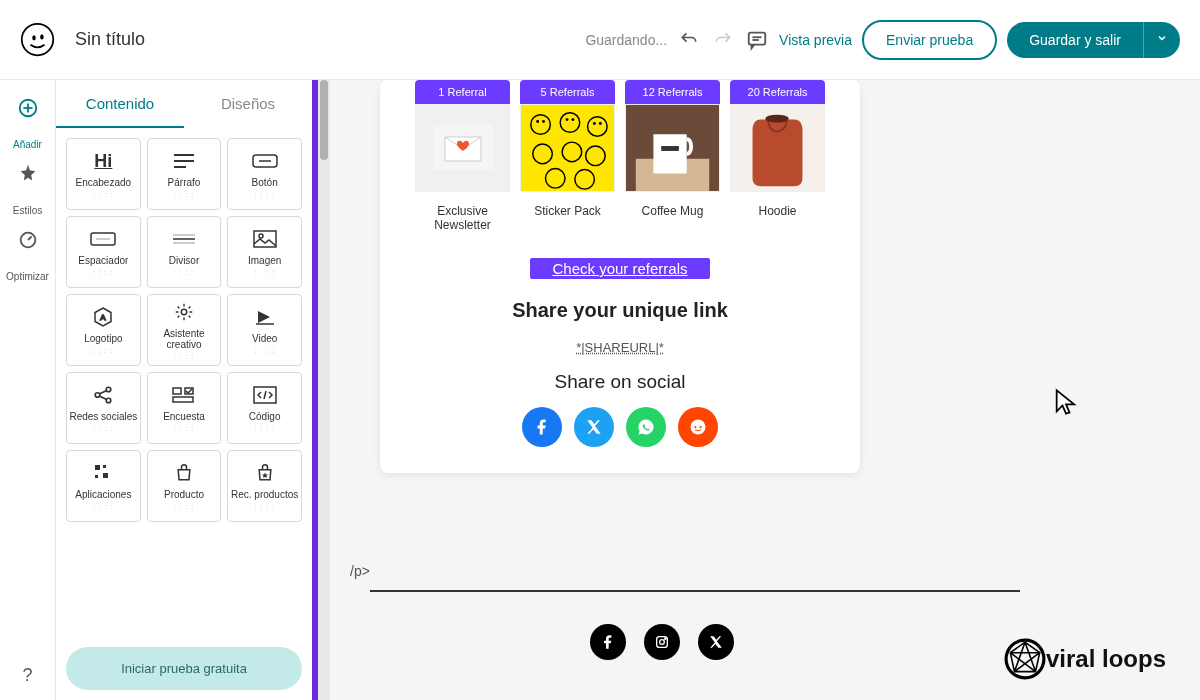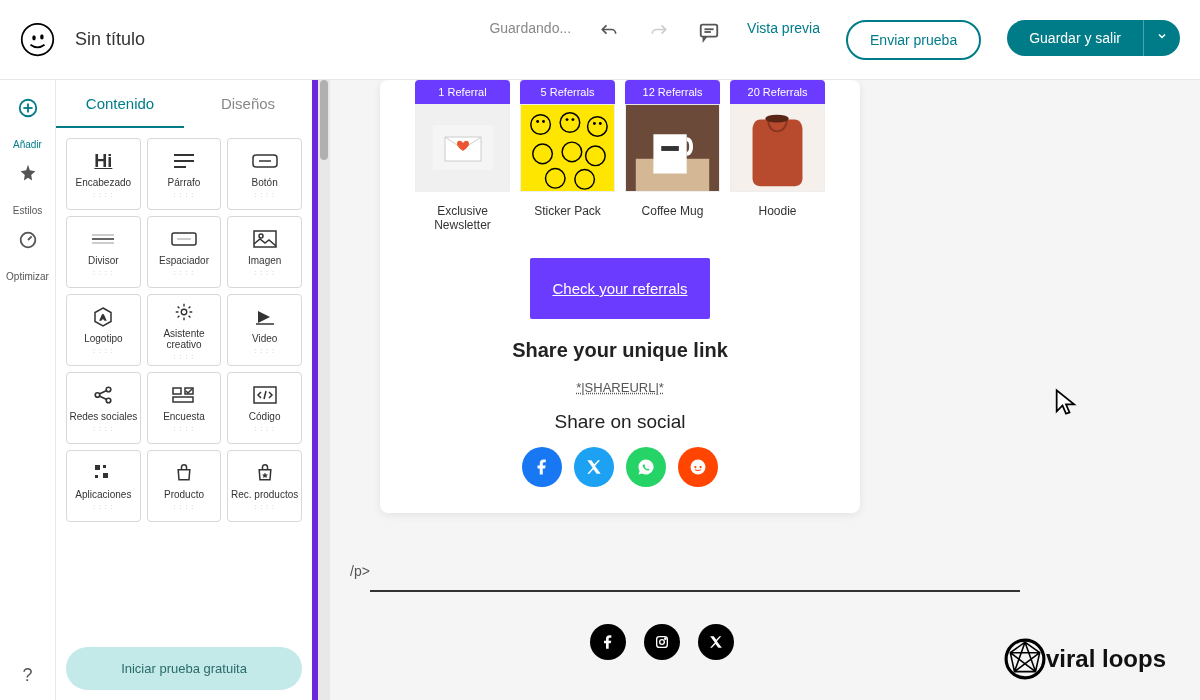--- a/index.html
+++ b/index.html
@@ -1,20 +1,20 @@
 <!DOCTYPE html>
 <html><head>
 <meta charset="utf-8">
 <style>
 *{margin:0;padding:0;box-sizing:border-box;font-family:-apple-system,BlinkMacSystemFont,"Segoe UI",Helvetica,Arial,sans-serif}
 body{width:1200px;height:700px;overflow:hidden;background:#fff;position:relative}
 .header{height:80px;display:flex;align-items:center;padding:0 20px;border-bottom:1px solid #e8e8e8}
 .logo{width:35px;height:35px;margin-right:20px}
 .title{font-size:18px;color:#333;font-weight:400;flex:1}
-.hdr-right{display:flex;align-items:flex-start;gap:26px}
+.hdr-right{display:flex;align-items:center;gap:10px}
 .saving{color:#888;font-size:14px}
 .icon-btn{width:24px;height:24px;display:flex;align-items:center;justify-content:center;cursor:pointer;color:#555}
 .icon-btn.disabled{color:#ccc}
 .link-teal{color:#007c89;font-size:14px;font-weight:500;cursor:pointer}
 .btn-outline{border:2px solid #007c89;color:#007c89;background:#fff;border-radius:22px;padding:10px 22px;font-size:14px;font-weight:500;cursor:pointer}
 .btn-solid{background:#007c89;color:#fff;border:none;border-radius:22px 0 0 22px;padding:10px 22px;font-size:14px;font-weight:500;cursor:pointer}
 .btn-drop{background:#007c89;color:#fff;border:none;border-left:1px solid rgba(255,255,255,.3);border-radius:0 22px 22px 0;padding:10px 12px;cursor:pointer}
 .btn-group{display:flex}
 .main{display:flex;height:620px}
 .rail{width:56px;border-right:1px solid #e8e8e8;display:flex;flex-direction:column;align-items:center;padding-top:12px;gap:4px}
@@ -34,21 +34,21 @@
 .trial-btn{margin:10px;background:#c4e9e9;color:#2a6b6b;border:none;border-radius:22px;padding:14px;font-size:13px;font-weight:500;cursor:pointer}
 .scroll-track{width:12px;background:#e8e8e8;position:relative}
 .scroll-thumb{position:absolute;left:2px;width:8px;background:#b0b0b0;border-radius:4px}
 .canvas{flex:1;background:#f5f5f5;position:relative;overflow:hidden}
 .email{position:absolute;left:50px;top:0;width:480px;background:#fff;border-radius:8px;padding:0 20px 26px;box-shadow:0 2px 8px rgba(0,0,0,.08)}
 .rewards{display:flex;gap:10px;justify-content:center}
 .reward{width:95px}
 .reward-hd{background:#6b3bff;color:#fff;font-size:11px;text-align:center;padding:6px 2px;border-radius:4px 4px 0 0}
 .reward-img{height:88px;background:#f0f0f0;border:1px solid #eee;border-top:none;display:flex;align-items:center;justify-content:center;overflow:hidden}
 .reward-lbl{text-align:center;font-size:12px;color:#333;margin-top:12px}
-.cta{display:block;margin:26px auto 0;background:#6b3bff;color:#fff;border:none;padding:22px 22px;font-size:15px;text-decoration:underline;cursor:pointer;border-radius:2px}
+.cta{display:block;margin:26px auto 0;background:#6b3bff;color:#fff;border:none;padding:2px 22px;font-size:15px;text-decoration:underline;cursor:pointer;border-radius:2px}
 .share-h{text-align:center;font-size:20px;font-weight:600;color:#222;margin-top:20px}
 .share-url{text-align:center;font-size:13px;color:#555;margin-top:18px;text-decoration:underline dotted}
 .share-sub{text-align:center;font-size:19px;color:#222;margin-top:16px}
 .socials{display:flex;justify-content:center;gap:12px;margin-top:14px}
 .soc{width:40px;height:40px;border-radius:50%;display:flex;align-items:center;justify-content:center;color:#fff;cursor:pointer}
 .stray{position:absolute;left:20px;top:483px;font-size:14px;color:#555}
 .hr{position:absolute;left:40px;right:180px;top:510px;height:2px;background:#333}
 .footer-soc{position:absolute;left:260px;top:544px;display:flex;gap:18px}
 .fsoc{width:36px;height:36px;border-radius:50%;background:#000;display:flex;align-items:center;justify-content:center;color:#fff}
 .cursor-img{position:absolute;right:120px;top:308px;pointer-events:none}
@@ -157,37 +157,37 @@
             <svg width="26" height="14" viewBox="0 0 26 14" fill="none" stroke="#333" stroke-width="1.5">
               <rect x="1" y="1" width="24" height="12" rx="3"></rect>
               <line x1="7" y1="7" x2="19" y2="7"></line>
             </svg>
           </div>
           <span>Botón</span>
           <span class="block-dots">: : : :</span>
         </div>
         <div class="block">
           <div class="block-icon">
+            <svg width="26" height="14" viewBox="0 0 26 14" fill="none" stroke="#333" stroke-width="1.5">
+              <rect x="1" y="1" width="24" height="12" rx="2"></rect>
+              <line x1="6" y1="7" x2="20" y2="7" stroke="#bbb"></line>
+            </svg>
+          </div>
+          <span>Espaciador</span>
+          <span class="block-dots">: : : :</span>
+        </div>
+        <div class="block">
+          <div class="block-icon">
             <svg width="26" height="12" viewBox="0 0 26 12" stroke="#333" stroke-width="1.5">
               <line x1="2" y1="2" x2="24" y2="2" stroke="#bbb"></line>
               <line x1="2" y1="6" x2="24" y2="6"></line>
               <line x1="2" y1="10" x2="24" y2="10" stroke="#bbb"></line>
             </svg>
           </div>
           <span>Divisor</span>
-          <span class="block-dots">: : : :</span>
-        </div>
-        <div class="block">
-          <div class="block-icon">
-            <svg width="26" height="14" viewBox="0 0 26 14" fill="none" stroke="#333" stroke-width="1.5">
-              <rect x="1" y="1" width="24" height="12" rx="2"></rect>
-              <line x1="6" y1="7" x2="20" y2="7" stroke="#bbb"></line>
-            </svg>
-          </div>
-          <span>Espaciador</span>
           <span class="block-dots">: : : :</span>
         </div>
         <div class="block">
           <div class="block-icon">
             <svg width="24" height="18" viewBox="0 0 24 18" fill="none" stroke="#333" stroke-width="1.5">
               <rect x="1" y="1" width="22" height="16"></rect>
               <circle cx="8" cy="6" r="2"></circle>
               <path d="M1 14l6-5 5 4 4-3 7 6"></path>
             </svg>
           </div>

